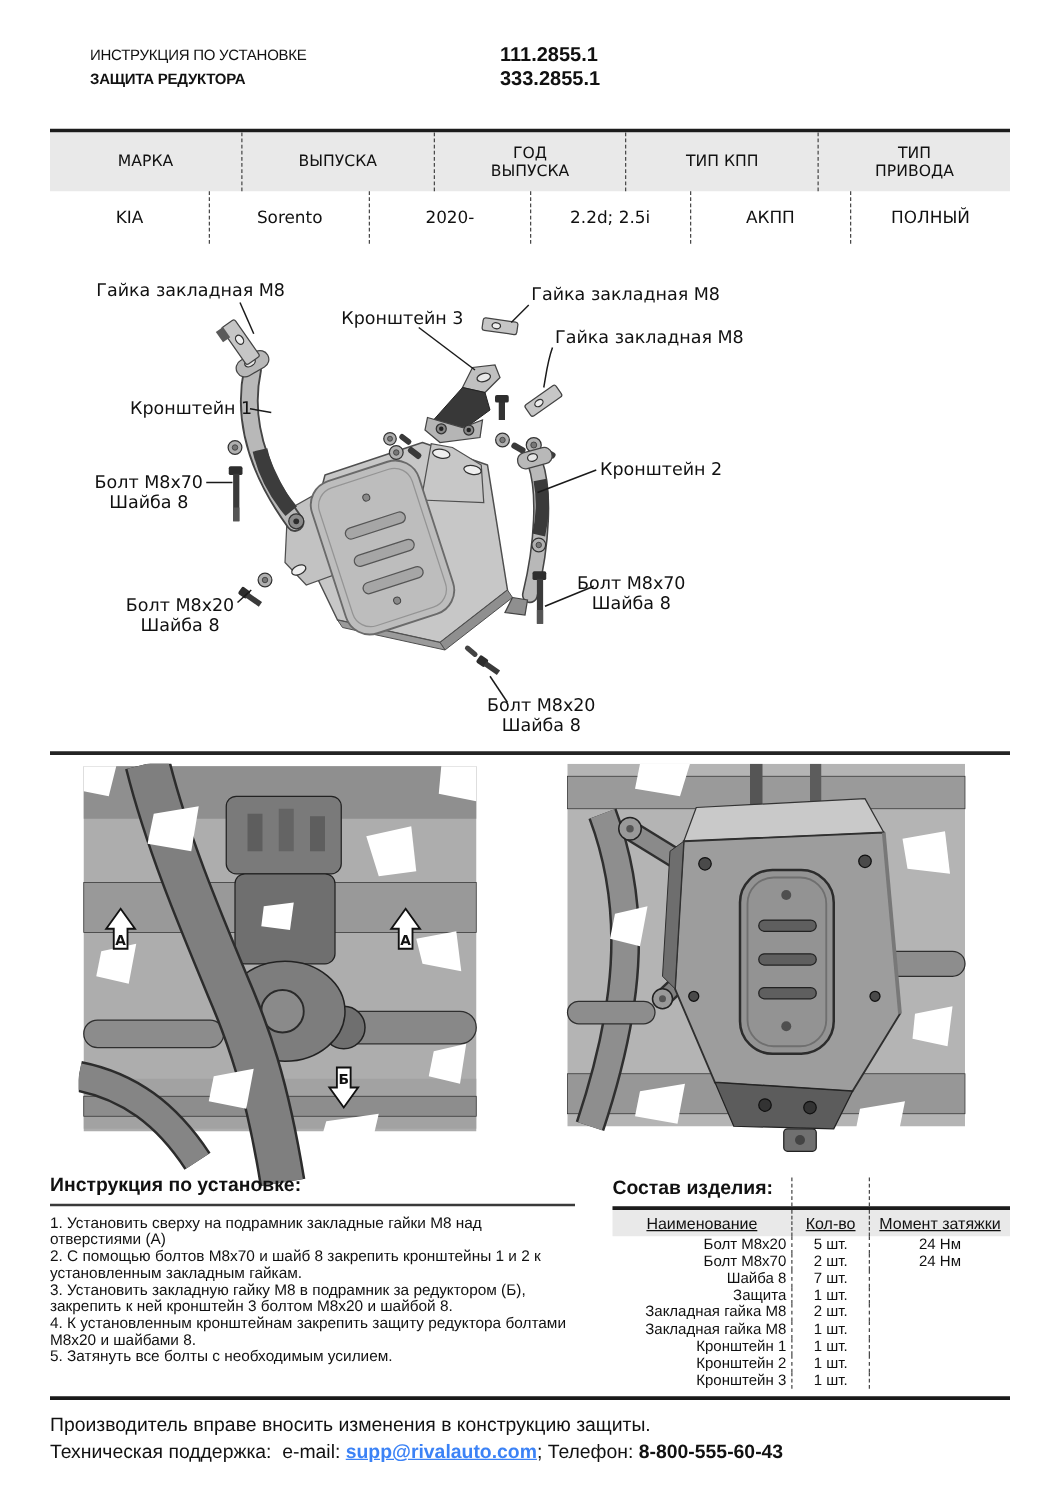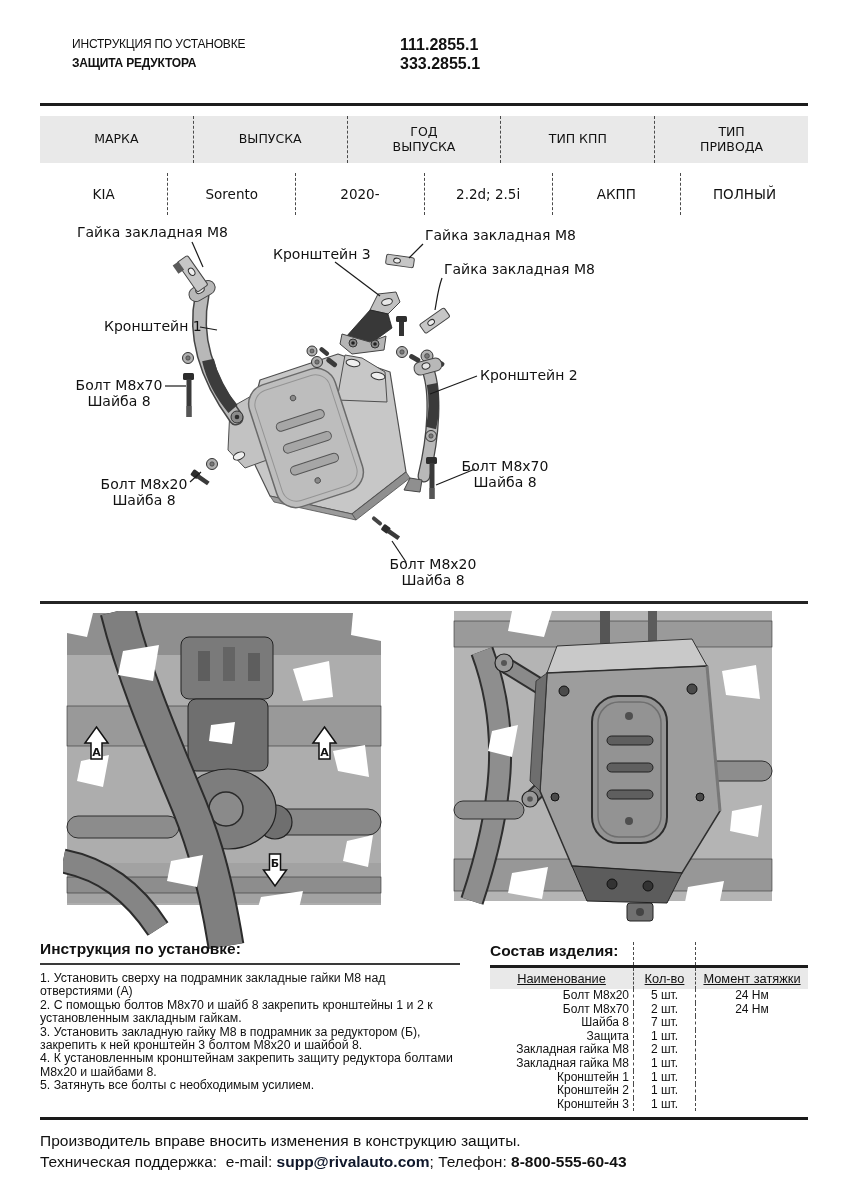--- a/index.html
+++ b/index.html
@@ -8,21 +8,21 @@
   .abs{position:absolute;}
 
   
   .doc-head{left:24px;top:35px;font-size:12px;line-height:19px;letter-spacing:-0.2px;margin-left:48px;}
   .doc-head .l2{font-weight:bold;}
   .part-nums{left:400px;top:35px;font-size:16px;line-height:19px;font-weight:bold;}
 
   
   .vtable{left:40px;top:103px;width:768px;border-top:3px solid #1c1c1c;
           font-family:"DejaVu Sans",sans-serif;}
-  .vt-row{display:flex;margin-top:10px;}
+  .vt-row{display:flex;}
   .vt-head{background:#e9e9e9;}
   .vt-cell{flex:1 1 0;display:flex;align-items:center;justify-content:center;
            text-align:center;border-right:1px dashed #4a4a4a;white-space:pre-line;}
   .vt-cell:last-child{border-right:none;}
   .vt-head .vt-cell{height:47px;font-size:12.5px;line-height:1.18;}
   .vt-data .vt-cell{height:42px;font-size:13.5px;}
 
   
   .diagram{left:40px;top:210px;}
   .diagram text{font-family:"DejaVu Sans",sans-serif;font-size:14px;fill:#111;}
@@ -52,21 +52,21 @@
   .pt-head .pt-cell{display:flex;align-items:center;justify-content:center;text-decoration:underline;}
   .pt-cell{overflow:hidden;white-space:nowrap;}
   .pt-row{height:13.6px;line-height:13.6px;}
   .pt-c1{text-align:right;padding-right:4px;}
   .pt-c2{text-align:center;border-left:1px dashed #4a4a4a;}
   .pt-c3{text-align:center;border-left:1px dashed #4a4a4a;}
 
   
   .footer{left:40px;top:1130px;font-size:15.5px;line-height:21px;}
   .footer .pre{white-space:pre-wrap;}
-  .footer a.email{color:#0f172a;font-weight:bold;cursor:pointer;}
+  .footer a.email{color:#3b82f6;font-weight:bold;text-decoration:underline;cursor:pointer;}
   .footer b{font-weight:bold;}
 </style>
 </head>
 <body>
 
 <div class="page">
 
   <div class="abs doc-head">
     <div class="l1">ИНСТРУКЦИЯ ПО УСТАНОВКЕ</div>
     <div class="l2">ЗАЩИТА РЕДУКТОРА</div>

